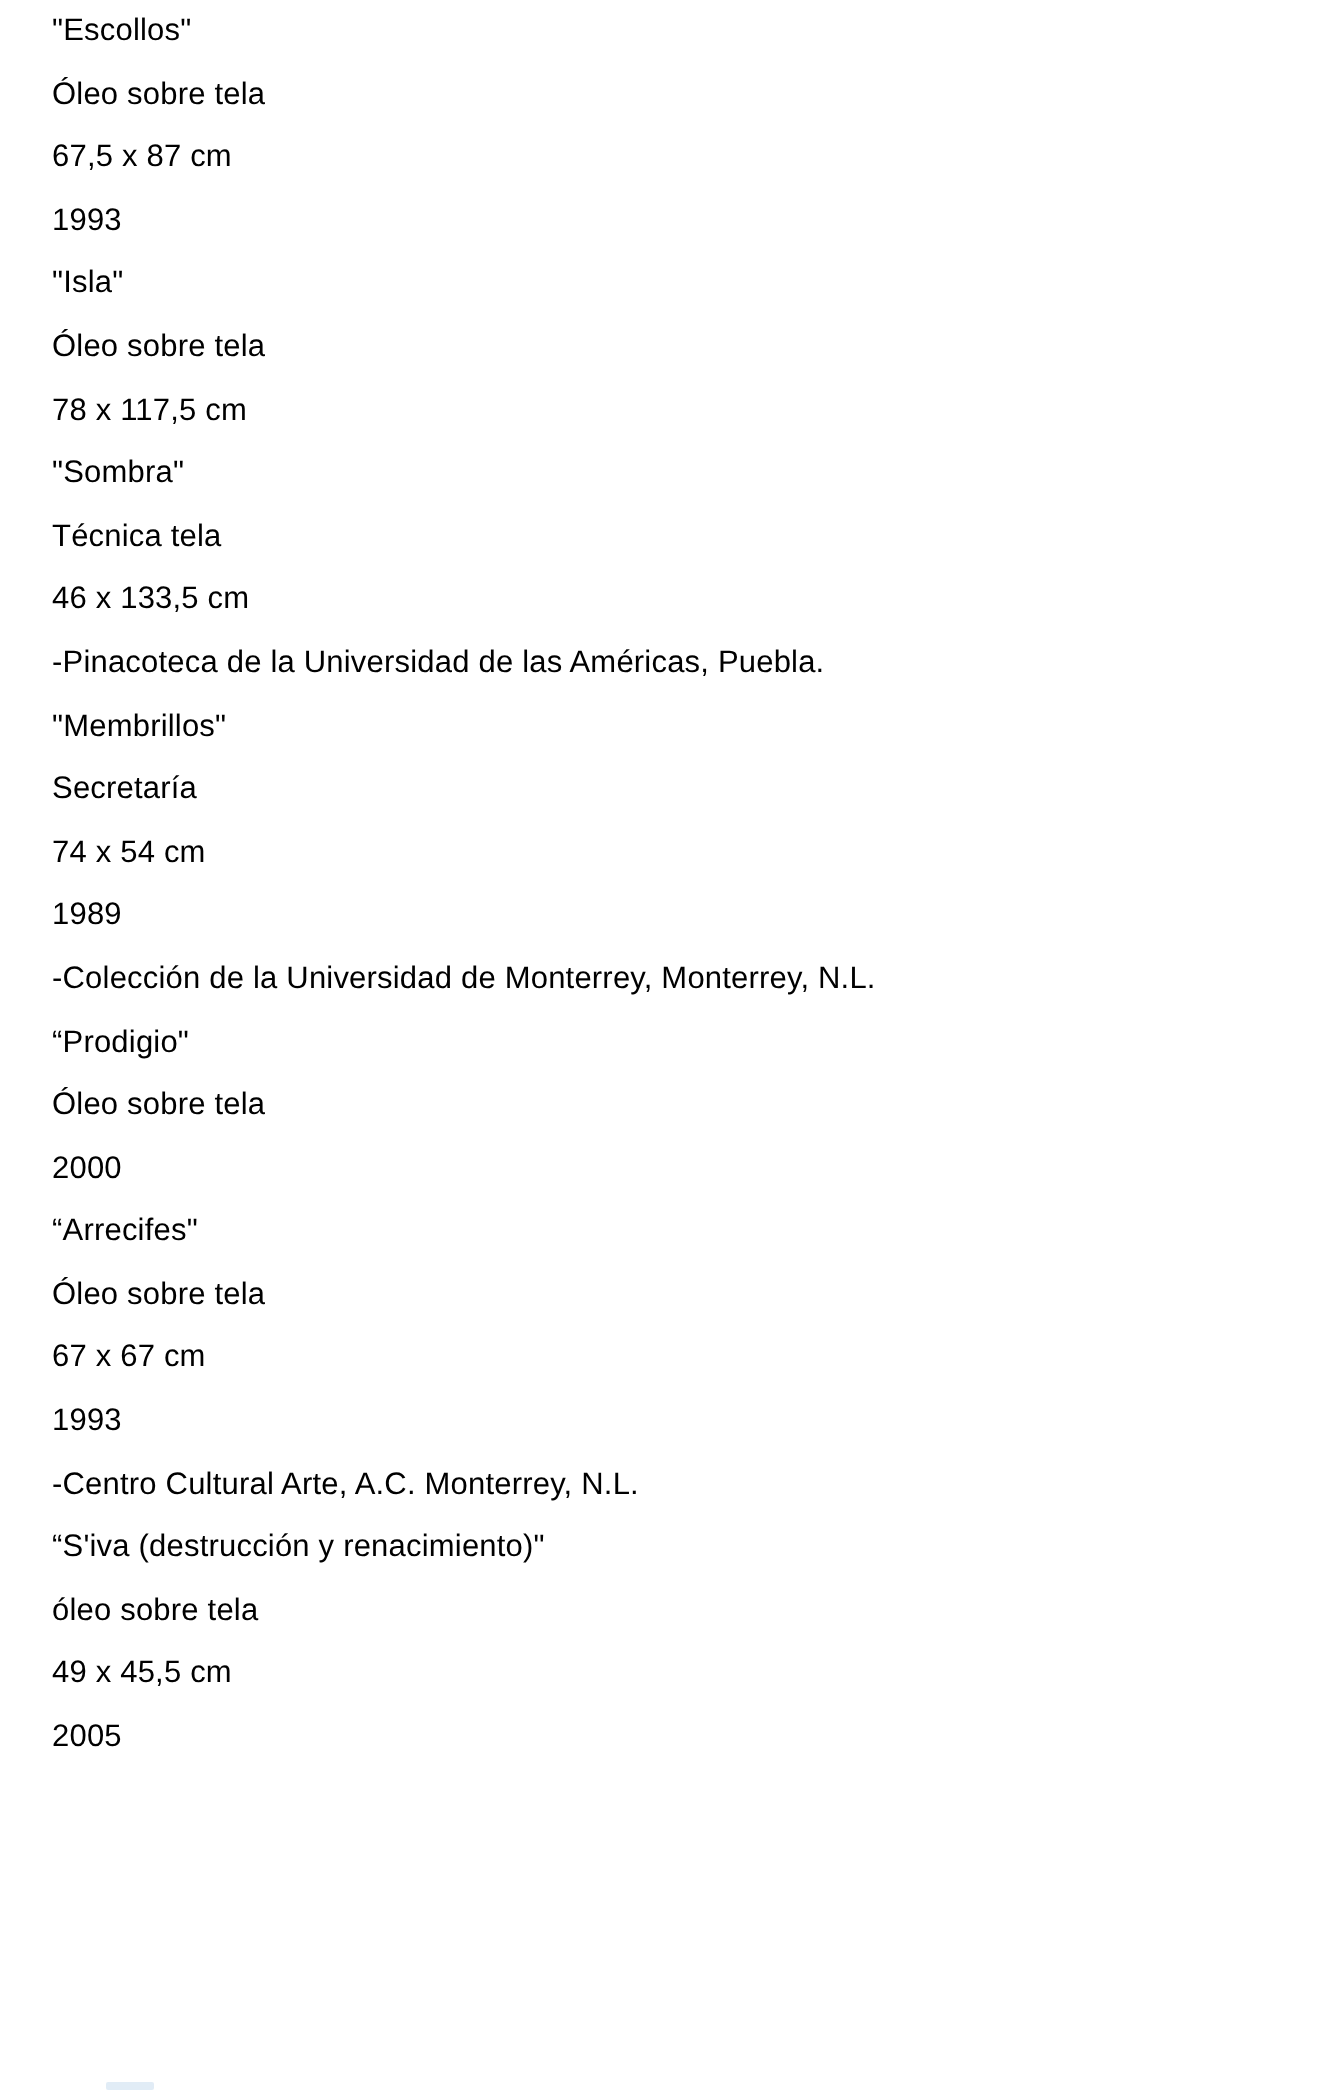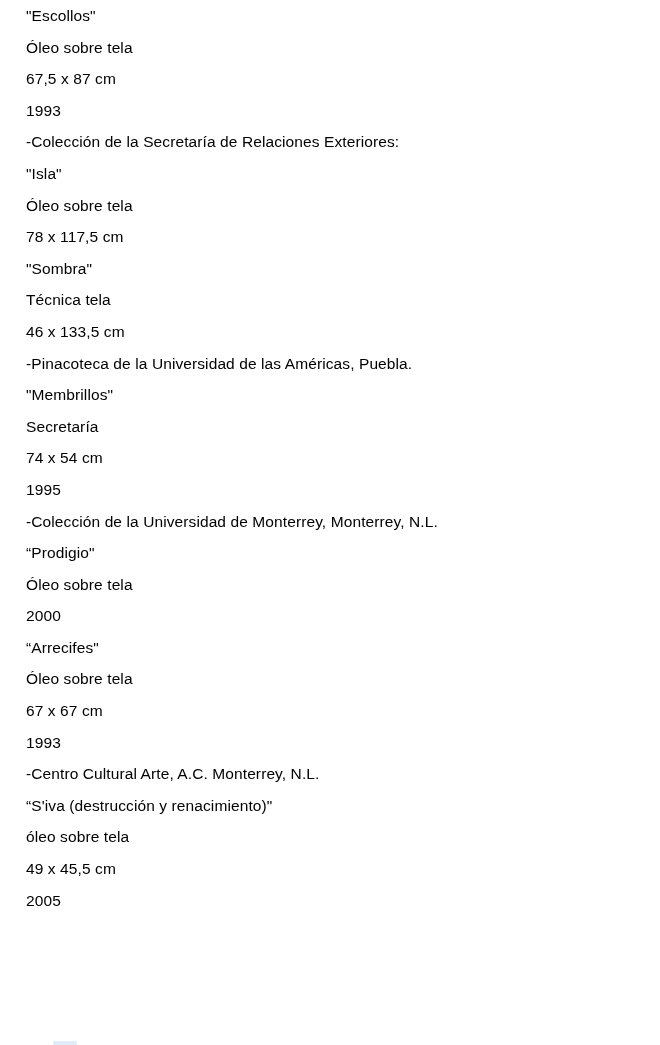--- a/index.html
+++ b/index.html
@@ -42,32 +42,31 @@
   }
 </style>
 </head>
 <body>
 
 <main class="doc">
     <p class="line">"Escollos"</p>
     <p class="line">Óleo sobre tela</p>
     <p class="line">67,5 x 87 cm</p>
     <p class="line">1993</p>
-    <p class="line">-Colección de la Secretaría de Relaciones Exteriores:</p>
     <p class="line">"Isla"</p>
     <p class="line">Óleo sobre tela</p>
     <p class="line">78 x 117,5 cm</p>
     <p class="line">"Sombra"</p>
     <p class="line">Técnica tela</p>
     <p class="line">46 x 133,5 cm</p>
     <p class="line">-Pinacoteca de la Universidad de las Américas, Puebla.</p>
     <p class="line">"Membrillos"</p>
     <p class="line">Secretaría</p>
     <p class="line">74 x 54 cm</p>
-    <p class="line">1995</p>
+    <p class="line">1989</p>
     <p class="line">-Colección de la Universidad de Monterrey, Monterrey, N.L.</p>
     <p class="line">“Prodigio"</p>
     <p class="line">Óleo sobre tela</p>
     <p class="line">2000</p>
     <p class="line">“Arrecifes"</p>
     <p class="line">Óleo sobre tela</p>
     <p class="line">67 x 67 cm</p>
     <p class="line">1993</p>
     <p class="line">-Centro Cultural Arte, A.C. Monterrey, N.L.</p>
     <p class="line">“S'iva (destrucción y renacimiento)"</p>

